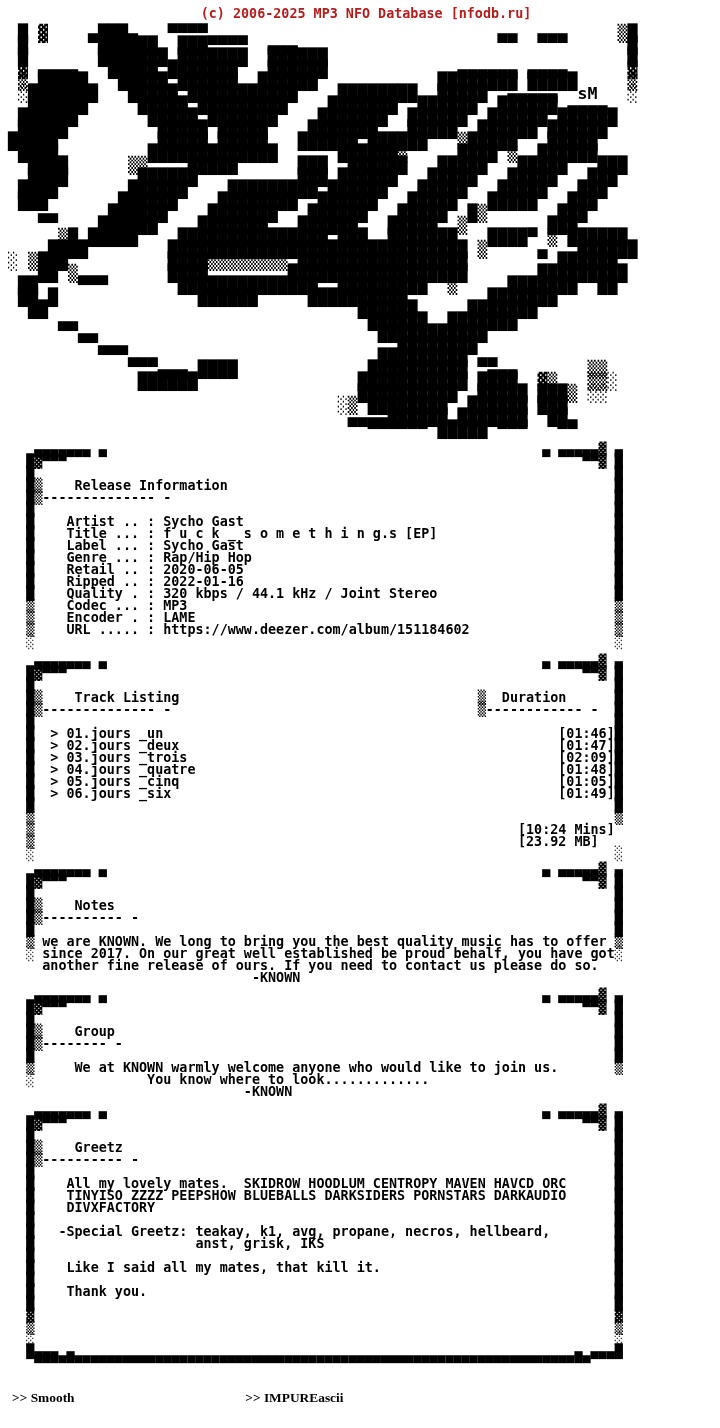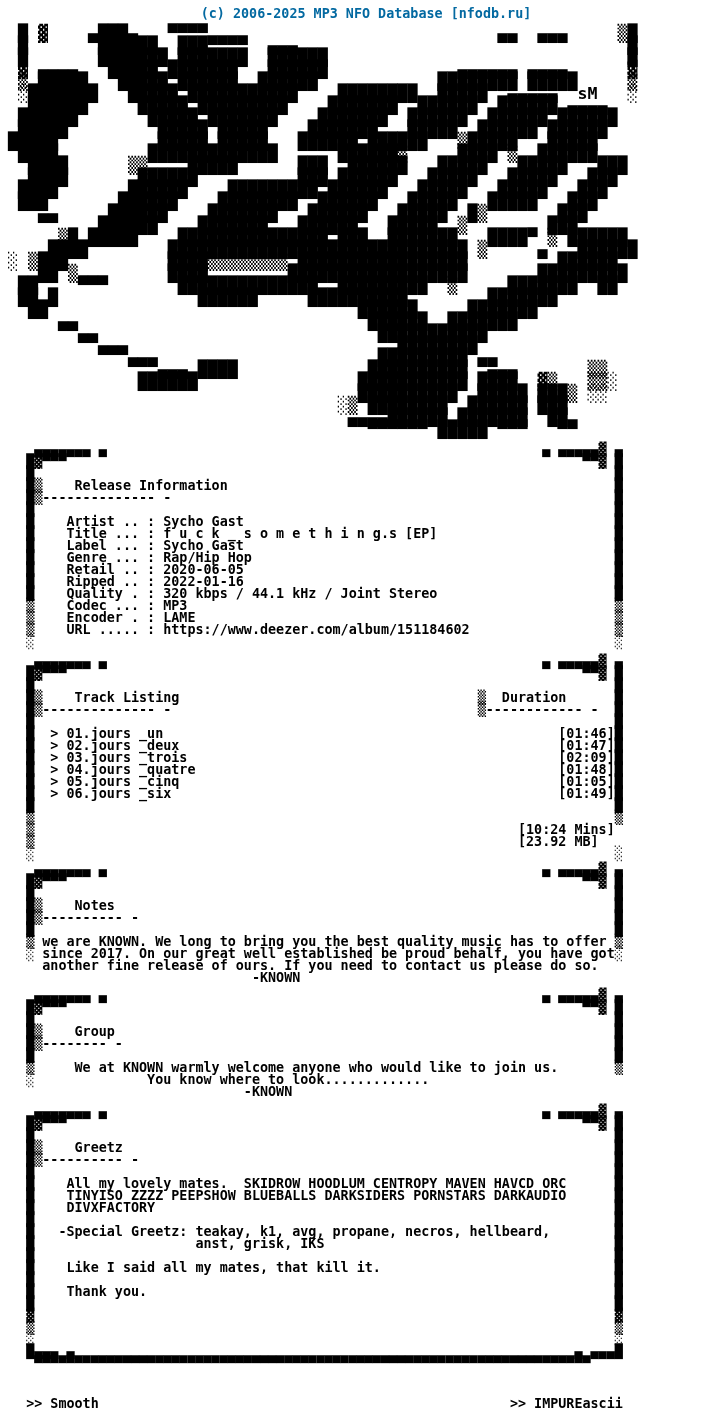--- a/index.html
+++ b/index.html
@@ -2,26 +2,26 @@
 <html><head>
 <meta charset="utf-8">
 <style>
   html,body{margin:0;padding:0;background:#ffffff;}
   body{width:720px;height:1428px;overflow:hidden;}
   .mono{font-family:"DejaVu Sans Mono","Liberation Mono",monospace;font-weight:bold;color:#000;}
   .hdr{font-size:13.4px;line-height:12px;text-align:center;padding-top:8px;white-space:pre;}
   pre{margin:0;}
   .art{font-size:16.6px;line-height:12px;white-space:pre;margin:8px 0 0 8px;letter-spacing:0;}
   .nfo{font-size:13.4px;line-height:12px;white-space:pre;margin-left:2px;letter-spacing:0;}
-  .mt8{margin-top:8px;} .mt4{margin-top:4px;} .mt6{margin-top:6px;} .mt22{margin-top:28px;}
+  .mt8{margin-top:8px;} .mt4{margin-top:4px;} .mt6{margin-top:6px;} .mt22{margin-top:22px;font-family:Liberation Serif, serif;}
 </style>
 </head>
 <body>
 
-<div class="mono hdr" style="color:#0369a1;padding-left:12px;">(c) 2006-2025 MP3 NFO Database [nfodb.ru]</div>
+<div class="mono hdr" style="color:#b91c1c;padding-left:12px;">(c) 2006-2025 MP3 NFO Database [nfodb.ru]</div>
 
 <pre class="mono art"> █ ▓    ▄███▄   ▀▀▀▀                             ▄▄  ▄▄▄     ▒█
  █       ██████  ███▀▀▀▀  ▄▄▄                                 █
  █       ███████ ███████  ██████                              █
  ▓ ▄▄▄▄   █████ ███████   ██████             ▄▄▄▄▄▄ ▄▄▄▄      ▓
  ▒ █████   █████ ██████  ██████            ████████ █████     ▒
  ░███████   █████ ███████████    ████████  █████  ▄▄▄▄▄  sM   ░
   ██████     █████ █████████    ███████  ██████  ██████ ▄▄▄▄
  ██████       █████ ███████    ███████  ██████  ██████ ██████
  █████         █████ █████    ███████   █████  ██████ ██████

